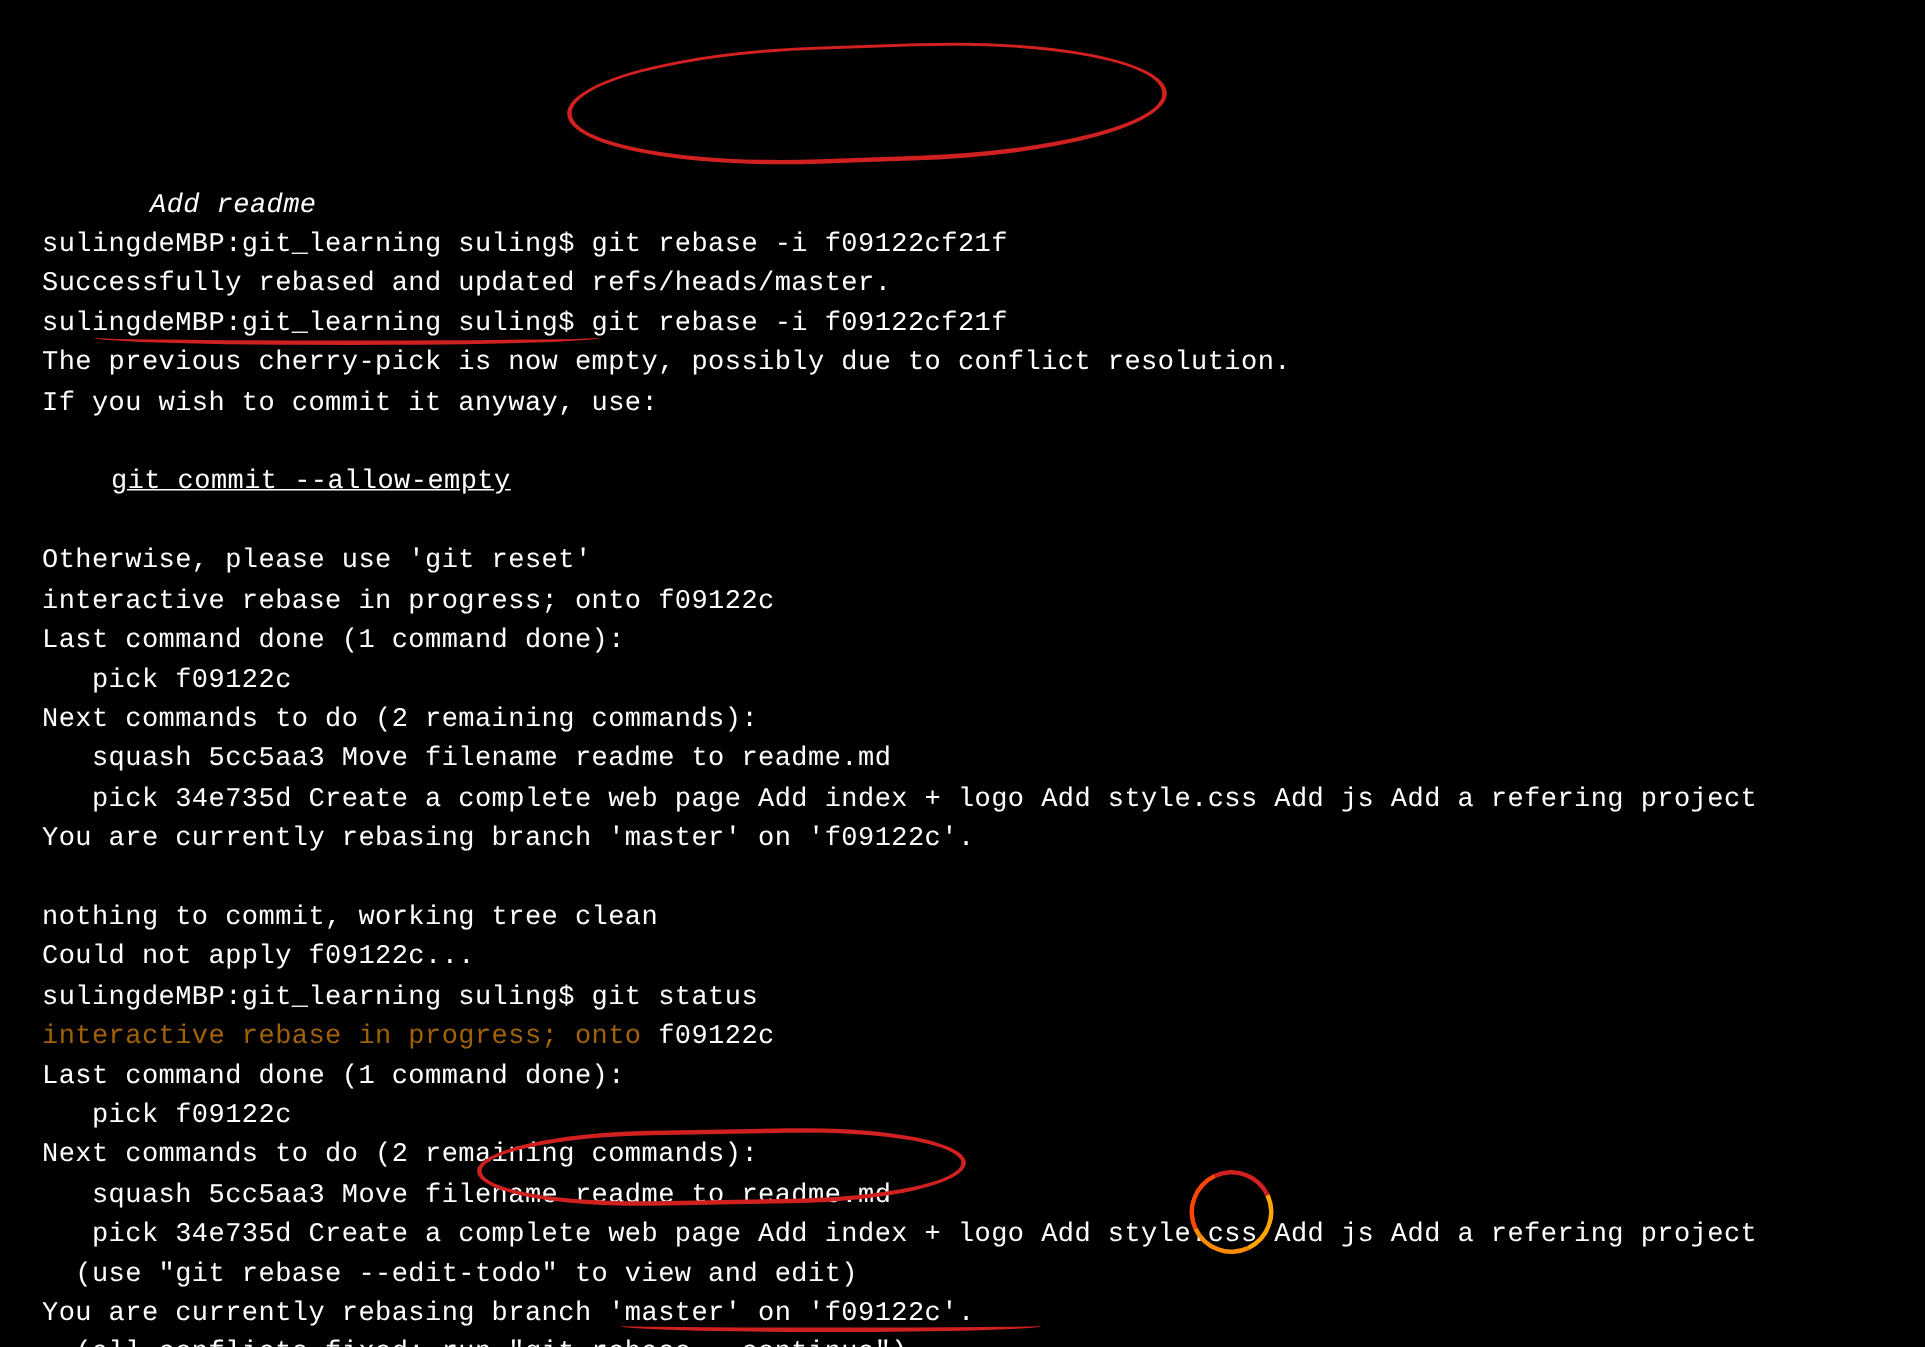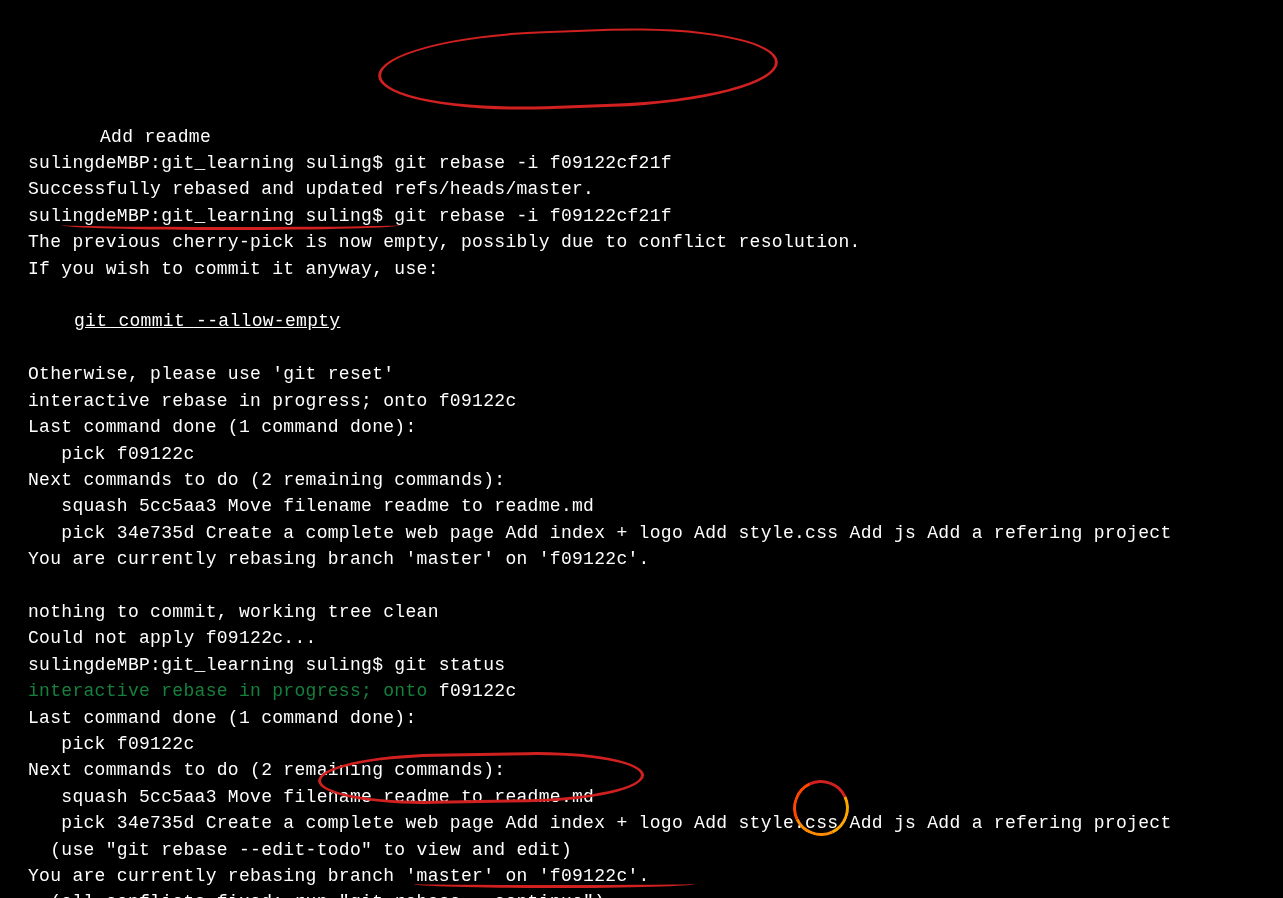--- a/index.html
+++ b/index.html
@@ -14,23 +14,23 @@
       font-size: 18px;
       line-height: 26.4px;
       padding: 18px 28px;
       width: 1283px;
       height: 898px;
       overflow: hidden;
       position: relative;
       white-space: pre;
       letter-spacing: 0.3px;
     }
-    .indent-big { padding-left: 72px; }
+    .indent-big { padding-left: 72px; font-style: italic; }
     .indent-sm { padding-left: 46px; text-decoration: underline; }
-    .red { color: #15803d; }
+    .red { color: #a16207; }
     .annotation {
       position: absolute;
       pointer-events: none;
     }
     .circle1 {
       left: 378px;
       top: 30px;
       width: 400px;
       height: 78px;
       border: 3px solid #d02020;

